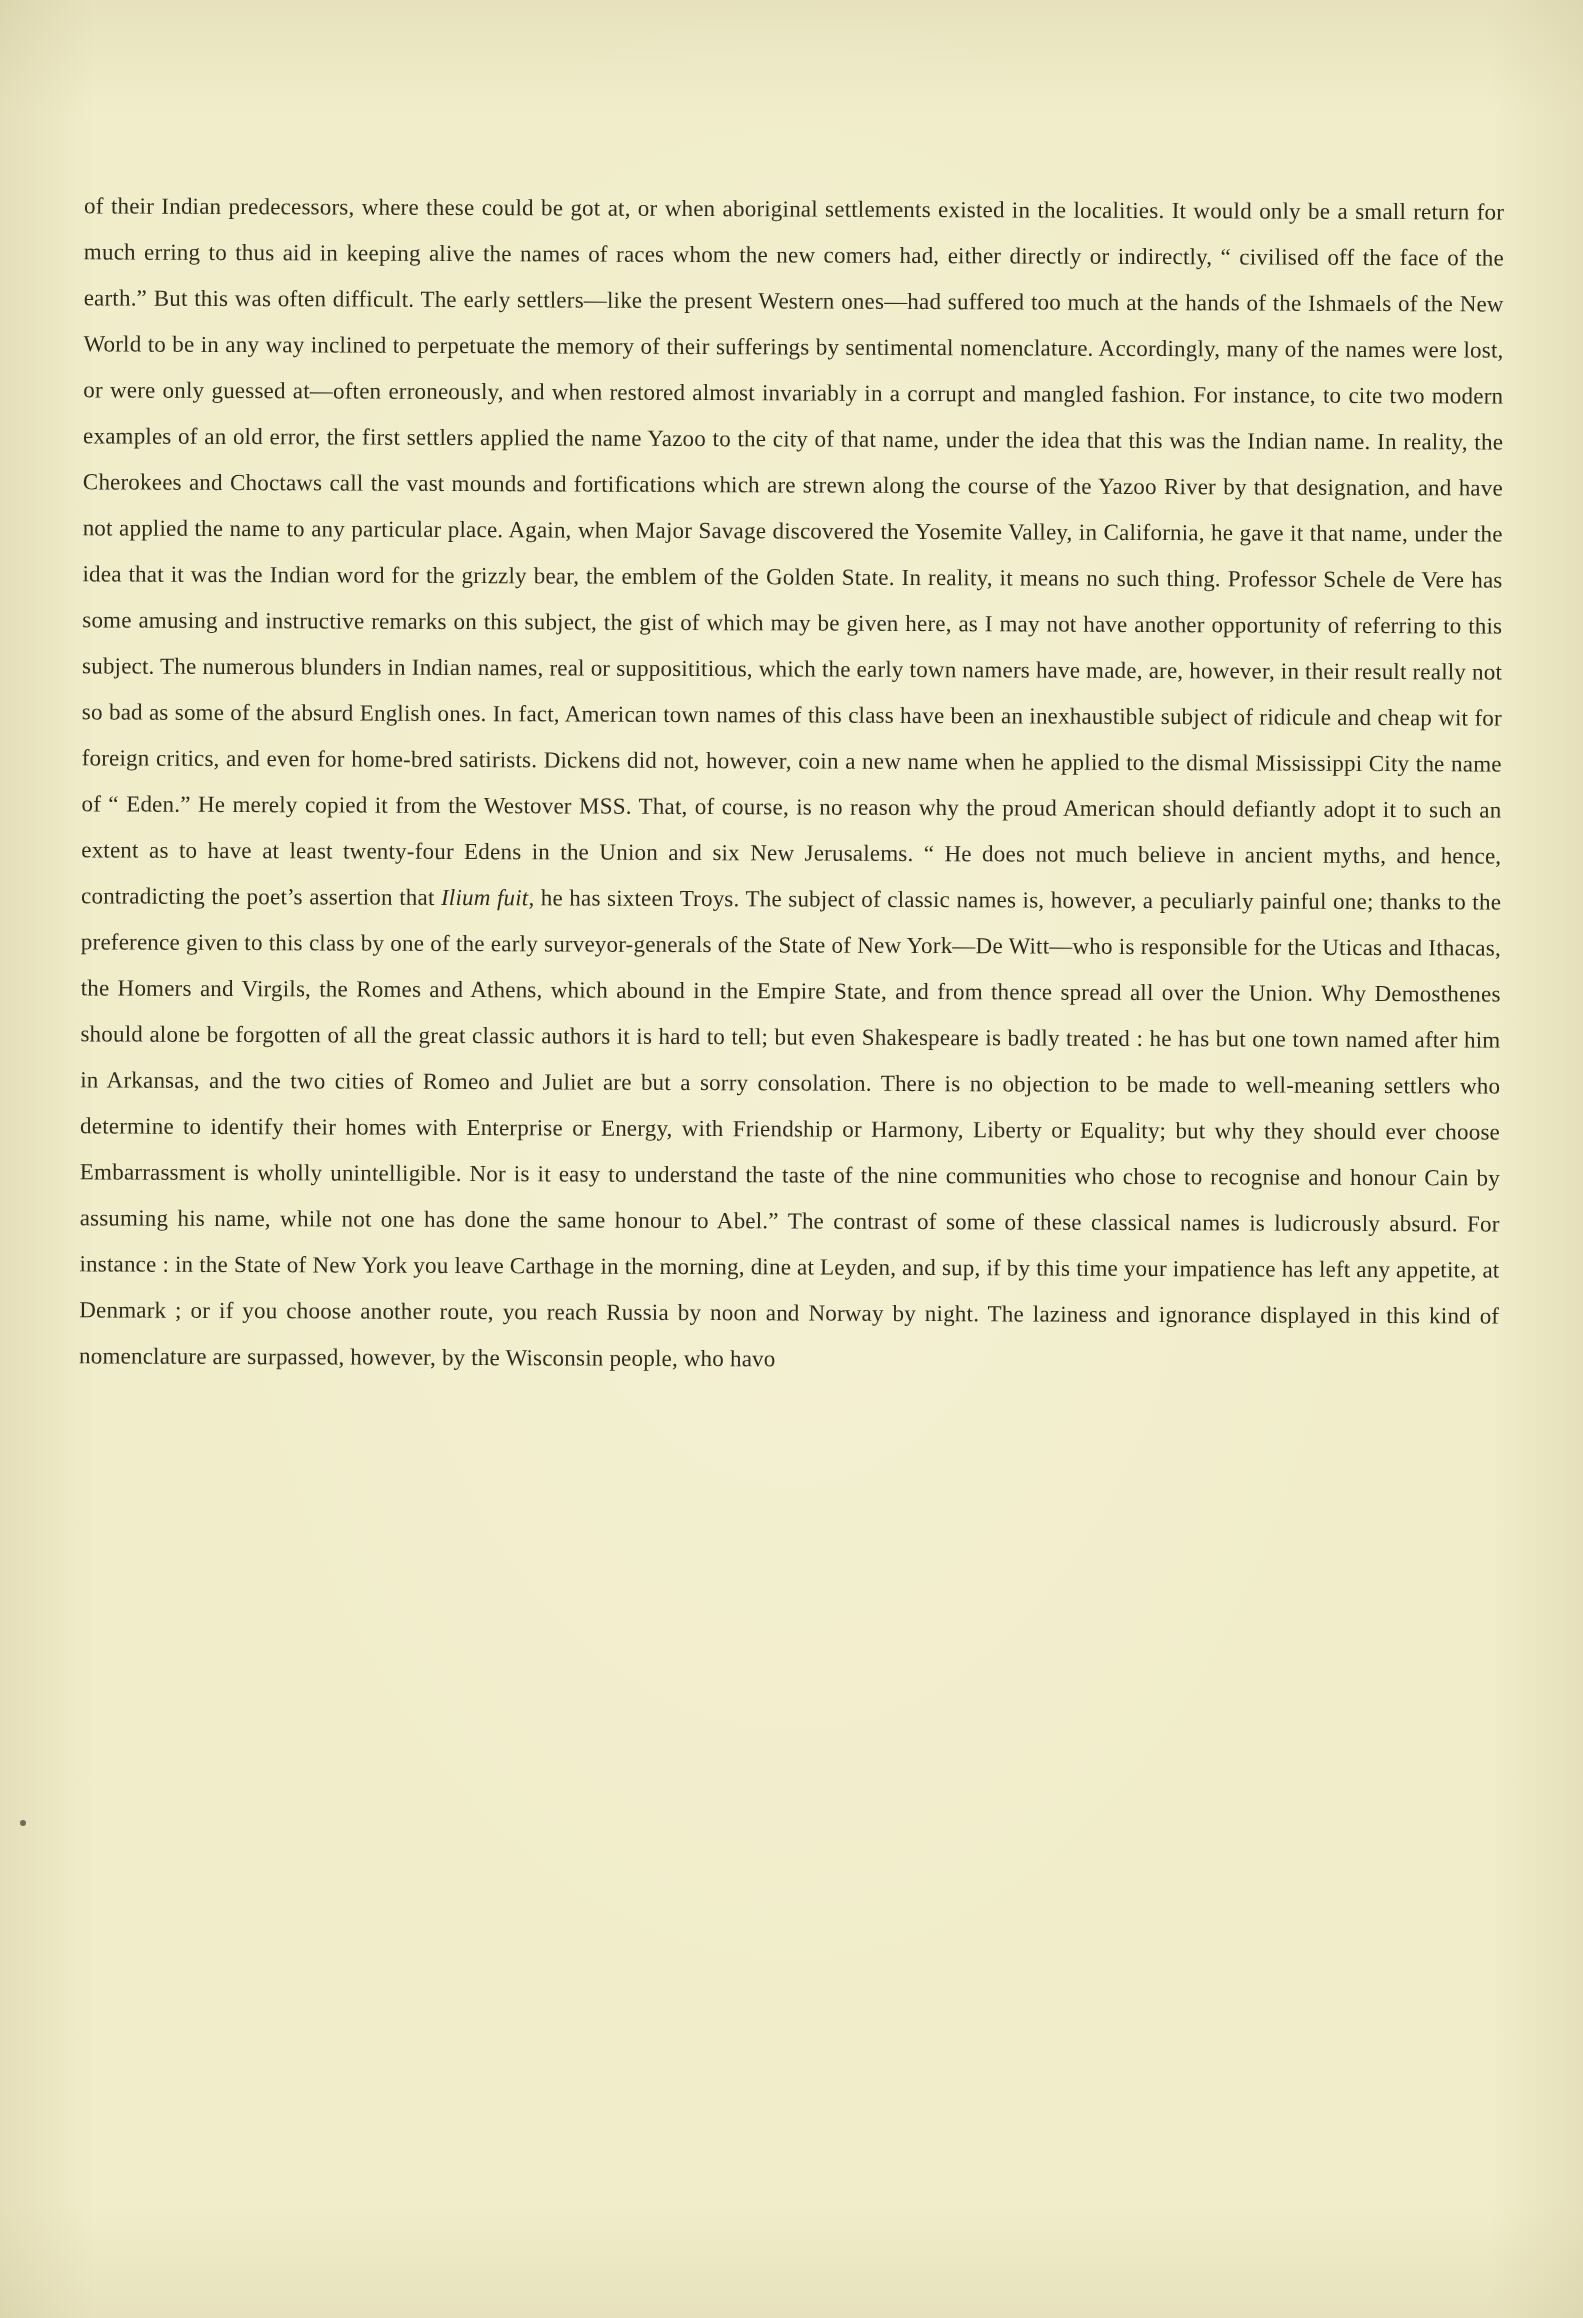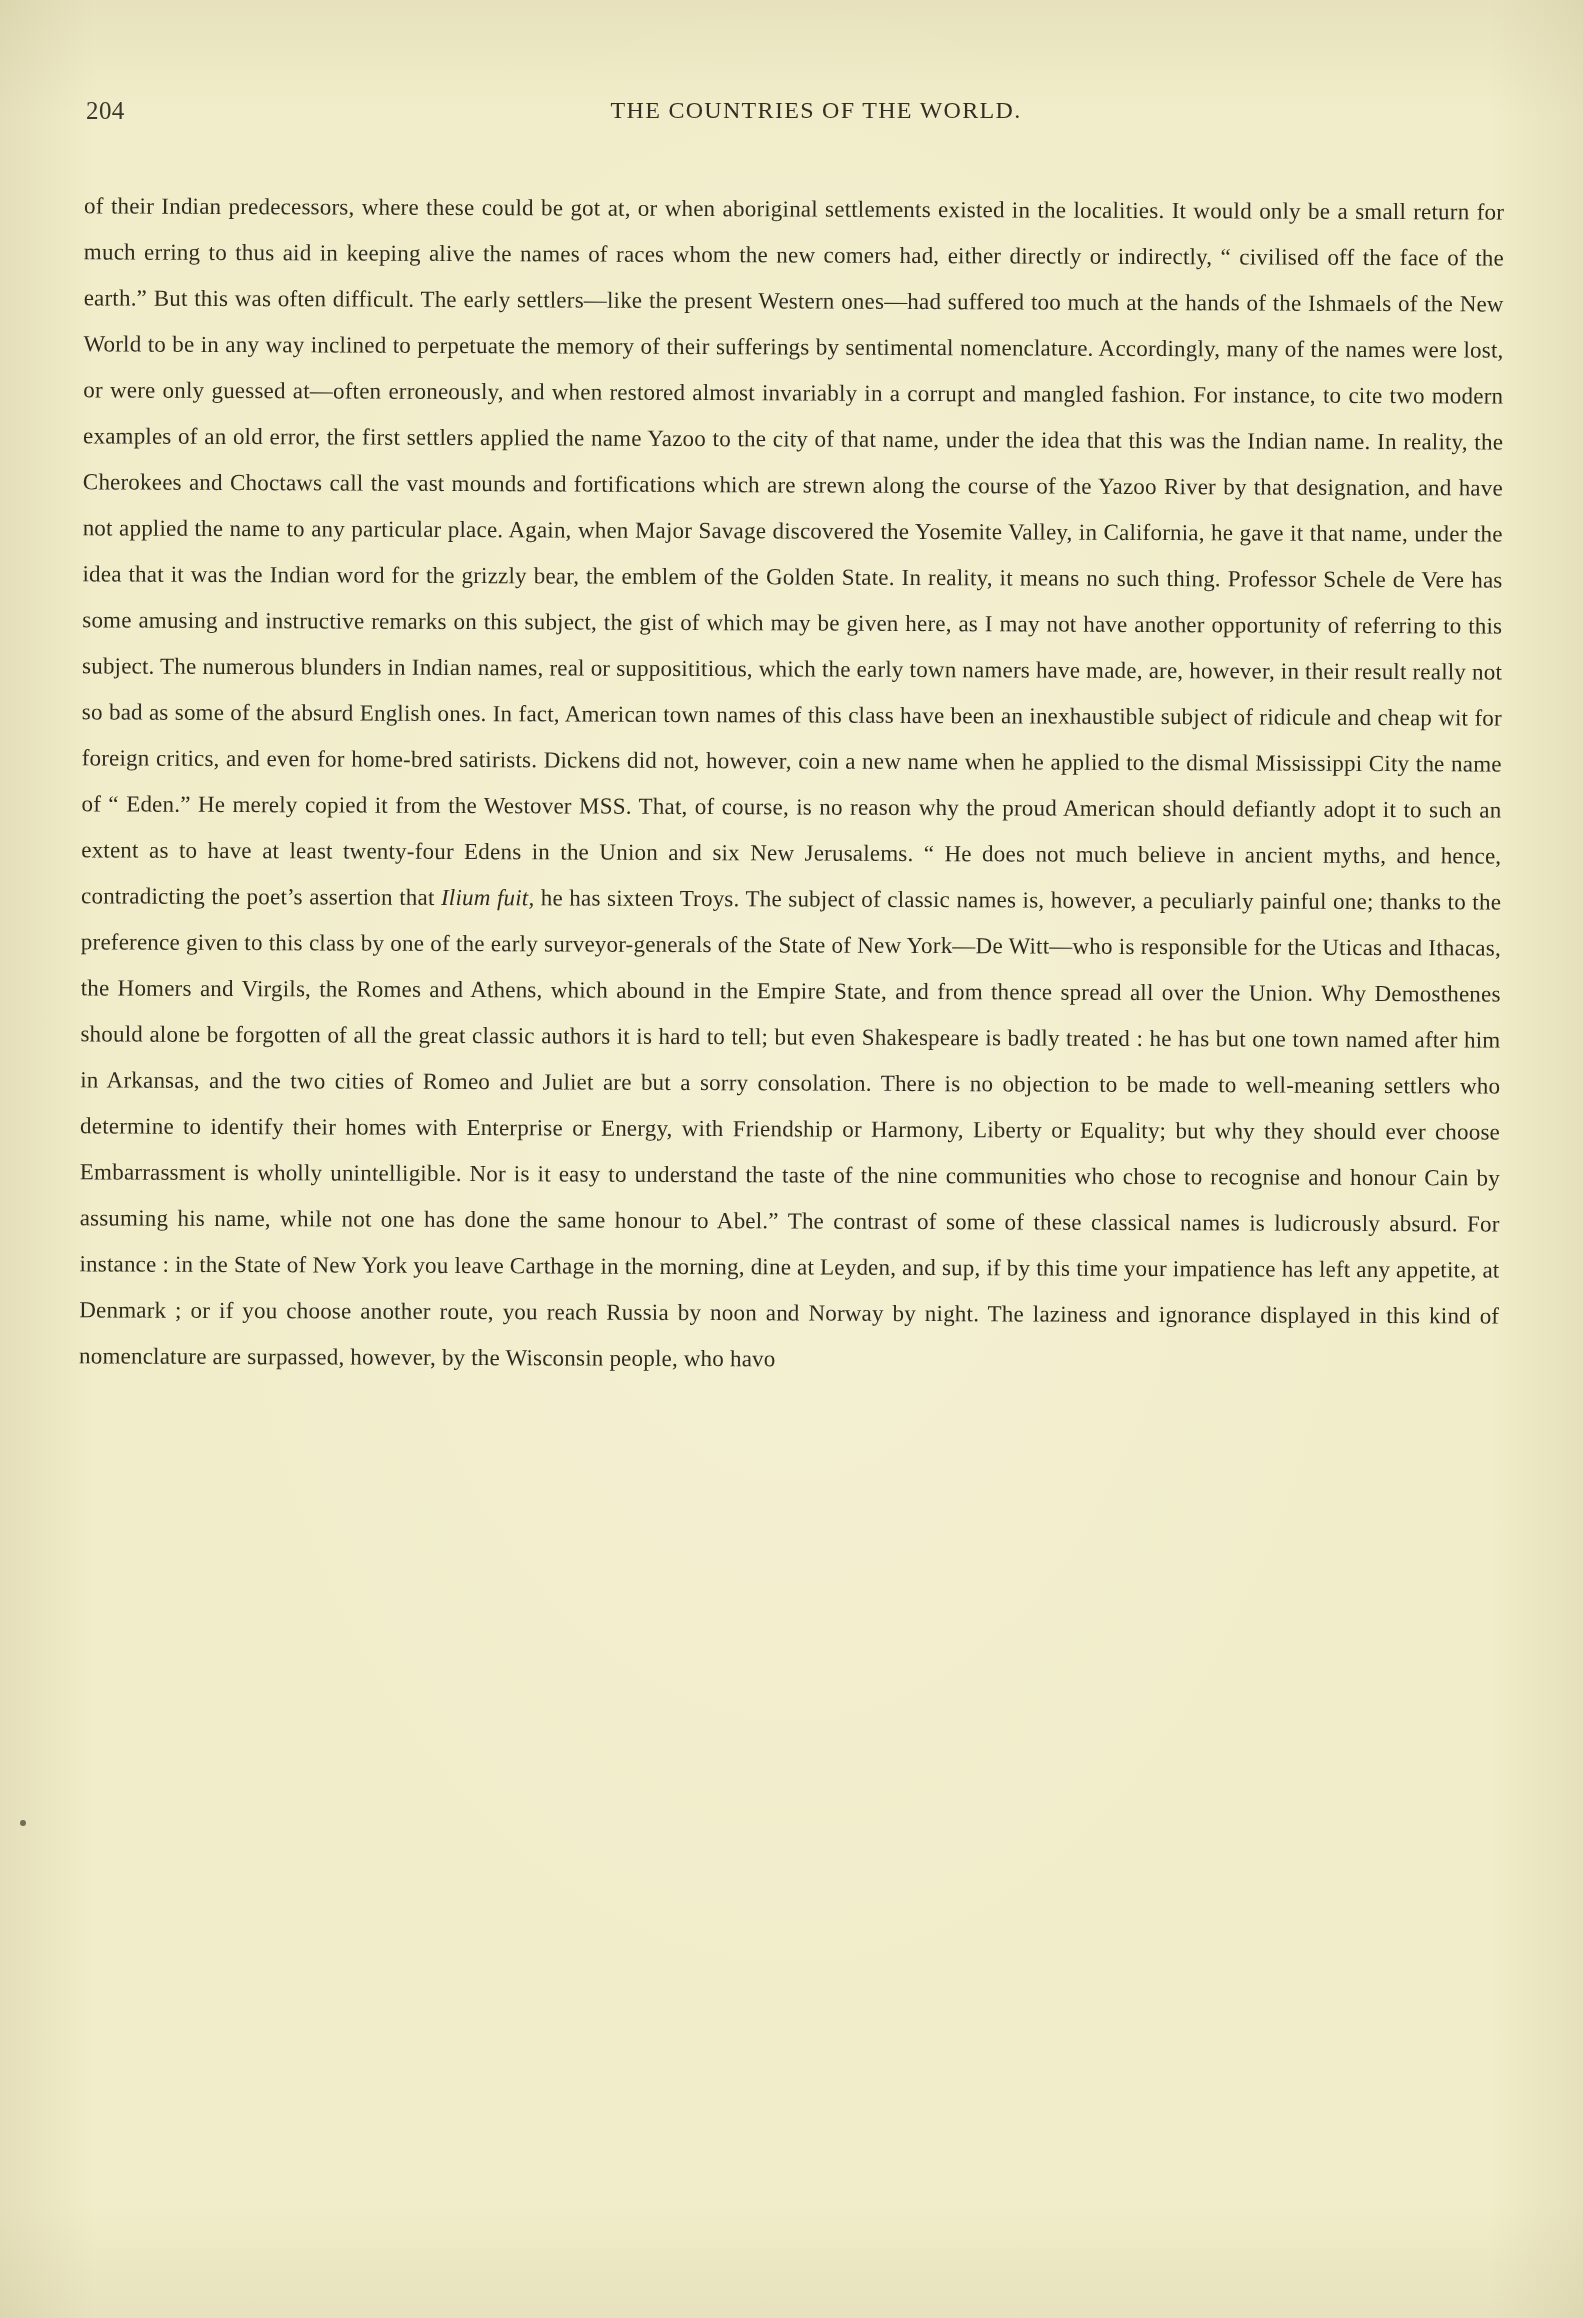--- a/index.html
+++ b/index.html
@@ -93,26 +93,20 @@
   .skew-wrap {
     transform: rotate(0.25deg);
     transform-origin: 0 0;
   }
 </style>
 </head>
 <body>
 
 <div class="page">
 
-  <div class="header">
-    <div class="folio">204</div>
-    <div class="running-head">
-      <span class="rh-inner">THE COUNTRIES OF THE WORLD.</span>
-    </div>
-  </div>
 
   <div class="skew-wrap">
     <div class="body-text">
       <p><span>of their Indian predecessors, where these could be got at, or when aboriginal settlements existed in the localities. It would only be a small return for much erring to thus aid in keeping alive the names of races whom the new comers had, either directly or indirectly, “ civilised off the face of the earth.” But this was often difficult. The early settlers—like the present Western ones—had suffered too much at the hands of the Ishmaels of the New World to be in any way inclined to perpetuate the memory of their sufferings by sentimental nomenclature. Accordingly, many of the names were lost, or were only guessed at—often erroneously, and when restored almost invariably in a corrupt and mangled fashion. For instance, to cite two modern examples of an old error, the first settlers applied the name Yazoo to the city of that name, under the idea that this was the Indian name. In reality, the Cherokees and Choctaws call the vast mounds and fortifications which are strewn along the course of the Yazoo River by that designation, and have not applied the name to any particular place. Again, when Major Savage discovered the Yosemite Valley, in California, he gave it that name, under the idea that it was the Indian word for the grizzly bear, the emblem of the Golden State. In reality, it means no such thing. Professor Schele de Vere has some amusing and instructive remarks on this subject, the gist of which may be given here, as I may not have another opportunity of referring to this subject. The numerous blunders in Indian names, real or supposititious, which the early town namers have made, are, however, in their result really not so bad as some of the absurd English ones. In fact, American town names of this class have been an inexhaustible subject of ridicule and cheap wit for foreign critics, and even for home-bred satirists. Dickens did not, however, coin a new name when he applied to the dismal Mississippi City the name of “ Eden.” He merely copied it from the Westover MSS. That, of course, is no reason why the proud American should defiantly adopt it to such an extent as to have at least twenty-four Edens in the Union and six New Jerusalems. “ He does not much believe in ancient myths, and hence, contradicting the poet’s assertion that </span><i>Ilium fuit,</i><span> he has sixteen Troys. The subject of classic names is, however, a peculiarly painful one; thanks to the preference given to this class by one of the early surveyor-generals of the State of New York—De Witt—who is responsible for the Uticas and Ithacas, the Homers and Virgils, the Romes and Athens, which abound in the Empire State, and from thence spread all over the Union. Why Demosthenes should alone be forgotten of all the great classic authors it is hard to tell; but even Shakespeare is badly treated : he has but one town named after him in Arkansas, and the two cities of Romeo and Juliet are but a sorry consolation. There is no objection to be made to well-meaning settlers who determine to identify their homes with Enterprise or Energy, with Friendship or Harmony, Liberty or Equality; but why they should ever choose Embarrassment is wholly unintelligible. Nor is it easy to understand the taste of the nine communities who chose to recognise and honour Cain by assuming his name, while not one has done the same honour to Abel.” The contrast of some of these classical names is ludicrously absurd. For instance : in the State of New York you leave Carthage in the morning, dine at Leyden, and sup, if by this time your impatience has left any appetite, at Denmark ; or if you choose another route, you reach Russia by noon and Norway by night. The laziness and ignorance displayed in this kind of nomenclature are surpassed, however, by the Wisconsin people, who havo</span></p>
     </div>
   </div>
 
   <div class="margin-dot"></div>
 
 </div>

